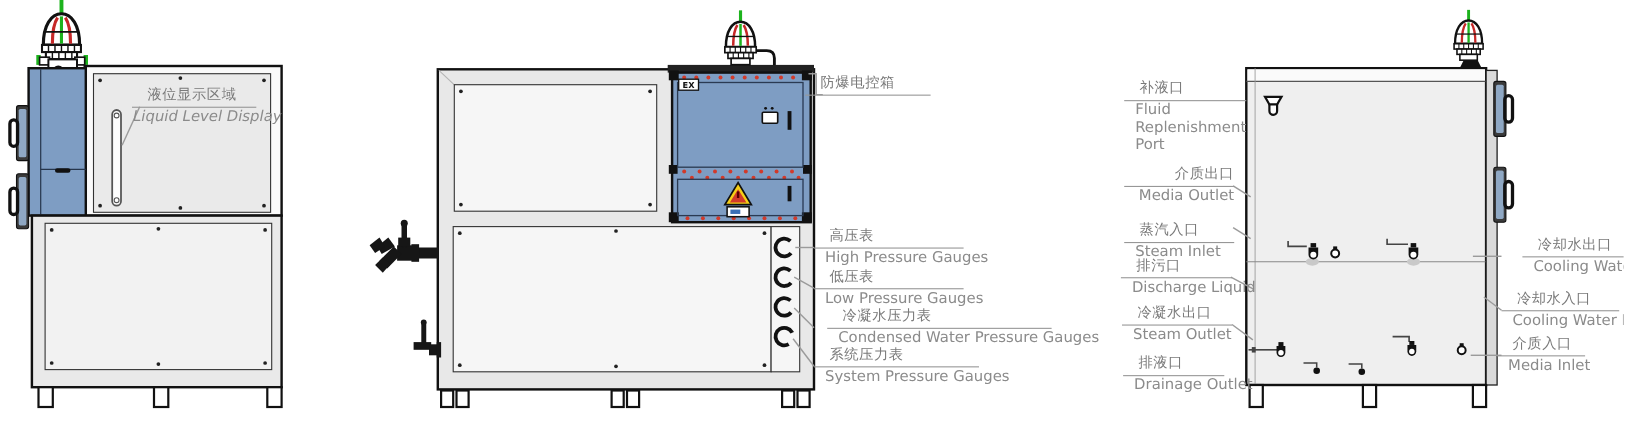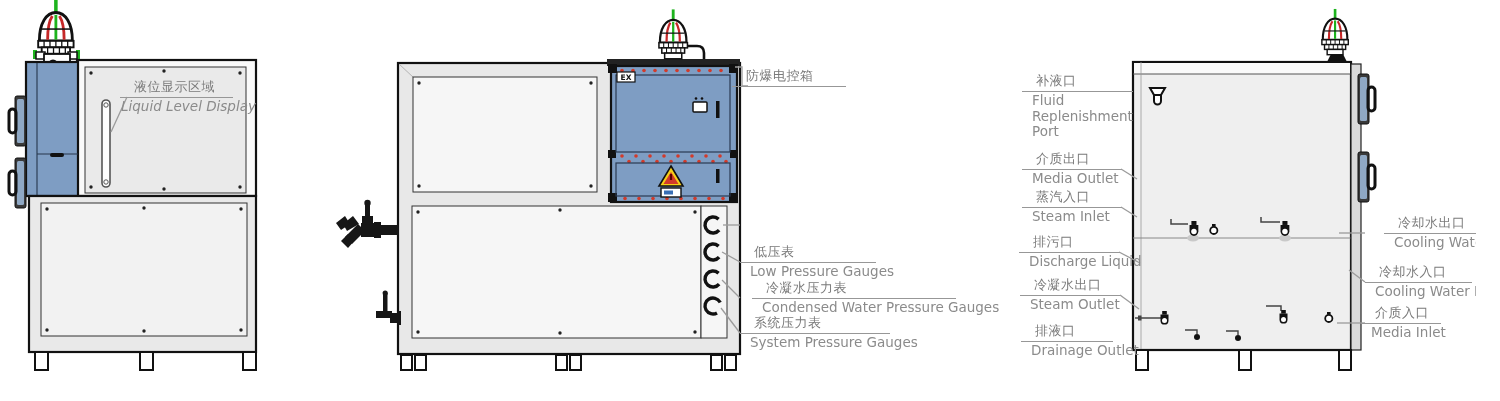--- a/index.html
+++ b/index.html
@@ -322,42 +322,46 @@
 </svg>
 
 <div class="callout flush-en" style="left:120px;top:79px;width:113px;">
   <div class="zh">液位显示区域</div>
   <div class="en">Liquid Level Display</div>
 </div>
 
 <div class="callout" style="left:732px;top:68px;width:114px;">
   <div class="zh">防爆电控箱</div>
 </div>
+<div class="callout" style="left:740px;top:207px;width:136px;">
+  <div class="zh">高压表</div>
+  <div class="en">High Pressure Gauges</div>
+</div>
 <div class="callout" style="left:740px;top:244px;width:136px;">
   <div class="zh">低压表</div>
   <div class="en">Low Pressure Gauges</div>
 </div>
 <div class="callout" style="left:740px;top:280px;width:204px;padding-left:12px;">
   <div class="zh">冷凝水压力表</div>
   <div class="en">Condensed Water Pressure Gauges</div>
 </div>
 <div class="callout" style="left:740px;top:315px;width:150px;">
   <div class="zh">系统压力表</div>
   <div class="en">System Pressure Gauges</div>
 </div>
 
 <div class="callout" style="left:1022px;top:73px;width:111px;">
   <div class="zh">补液口</div>
   <div class="en en-wrap" style="width:96px;">Fluid Replenishment Port</div>
 </div>
-<div class="callout" style="left:1022px;top:151px;width:100px;">
+<div class="callout" style="left:1022px;top:151px;width:100px;text-align:right;">
   <div class="zh">介质出口</div>
   <div class="en">Media Outlet</div>
 </div>
-<div class="callout" style="left:1022px;top:189px;width:100px;">
+<div class="callout" style="left:1022px;top:202px;width:100px;">
   <div class="zh">蒸汽入口</div>
   <div class="en">Steam Inlet</div>
 </div>
 <div class="callout" style="left:1019px;top:234px;width:101px;">
   <div class="zh">排污口</div>
   <div class="en">Discharge Liquid</div>
 </div>
 <div class="callout" style="left:1020px;top:277px;width:100px;">
   <div class="zh">冷凝水出口</div>
   <div class="en">Steam Outlet</div>

